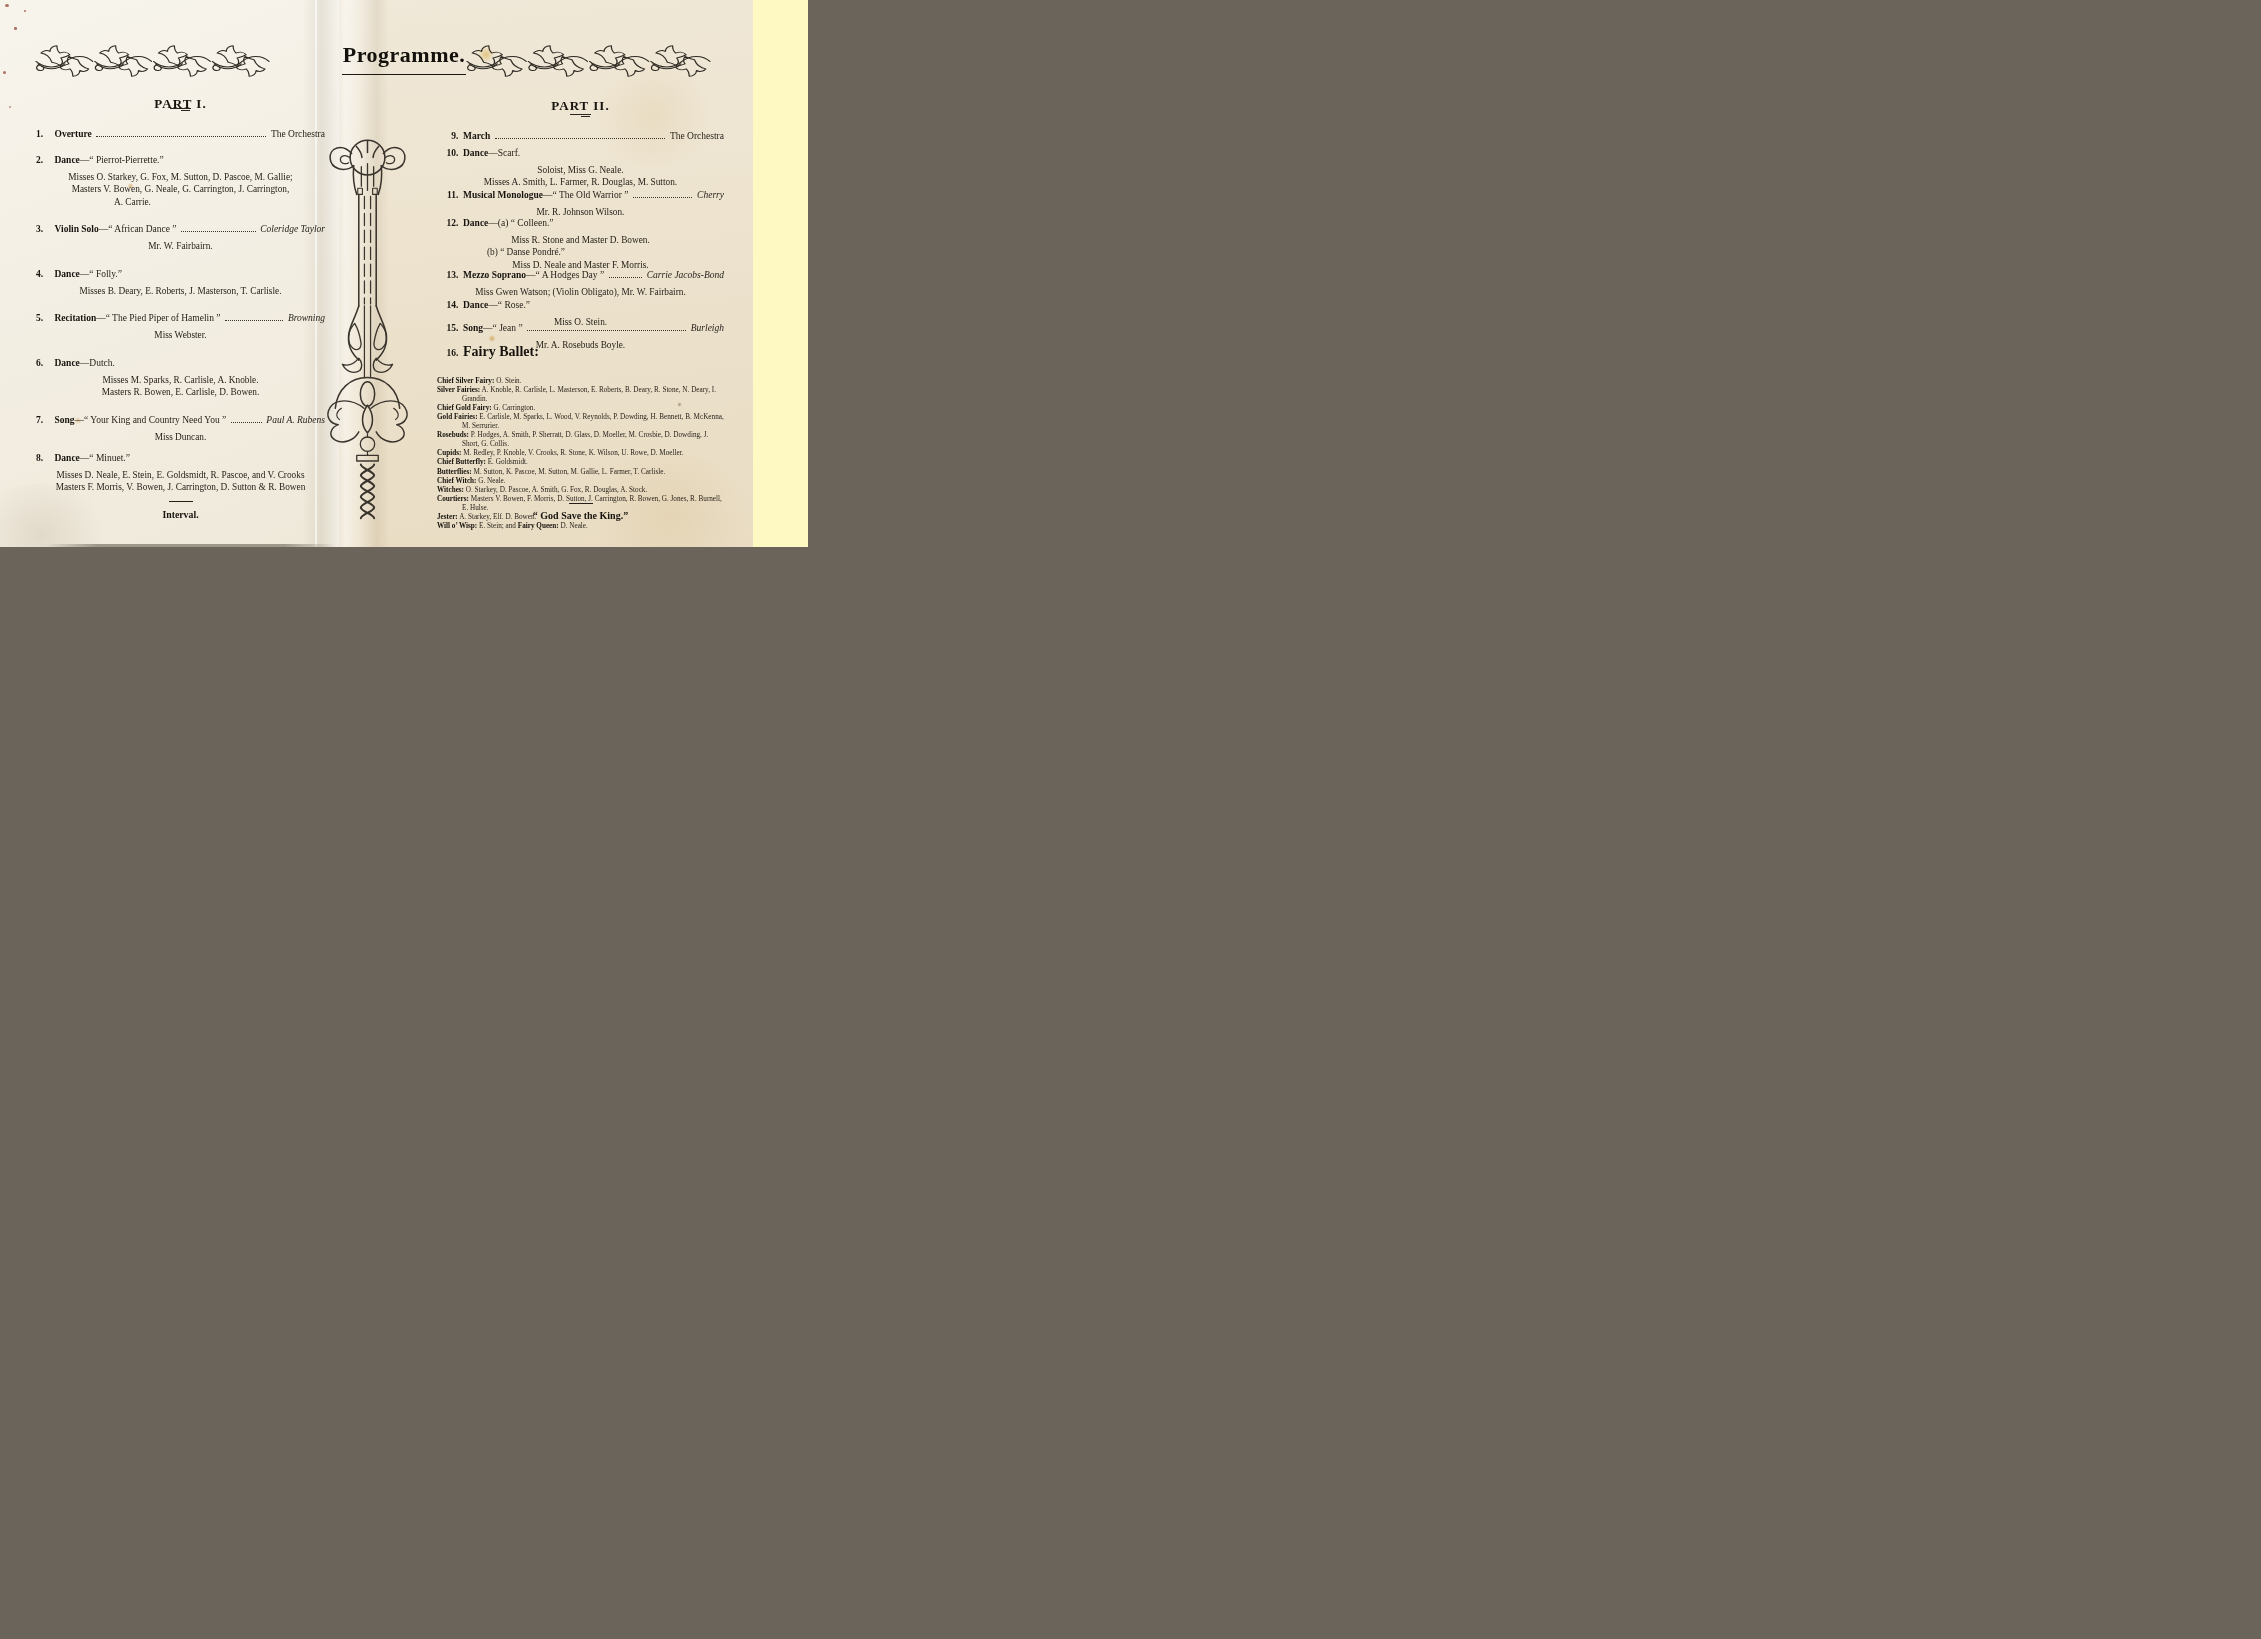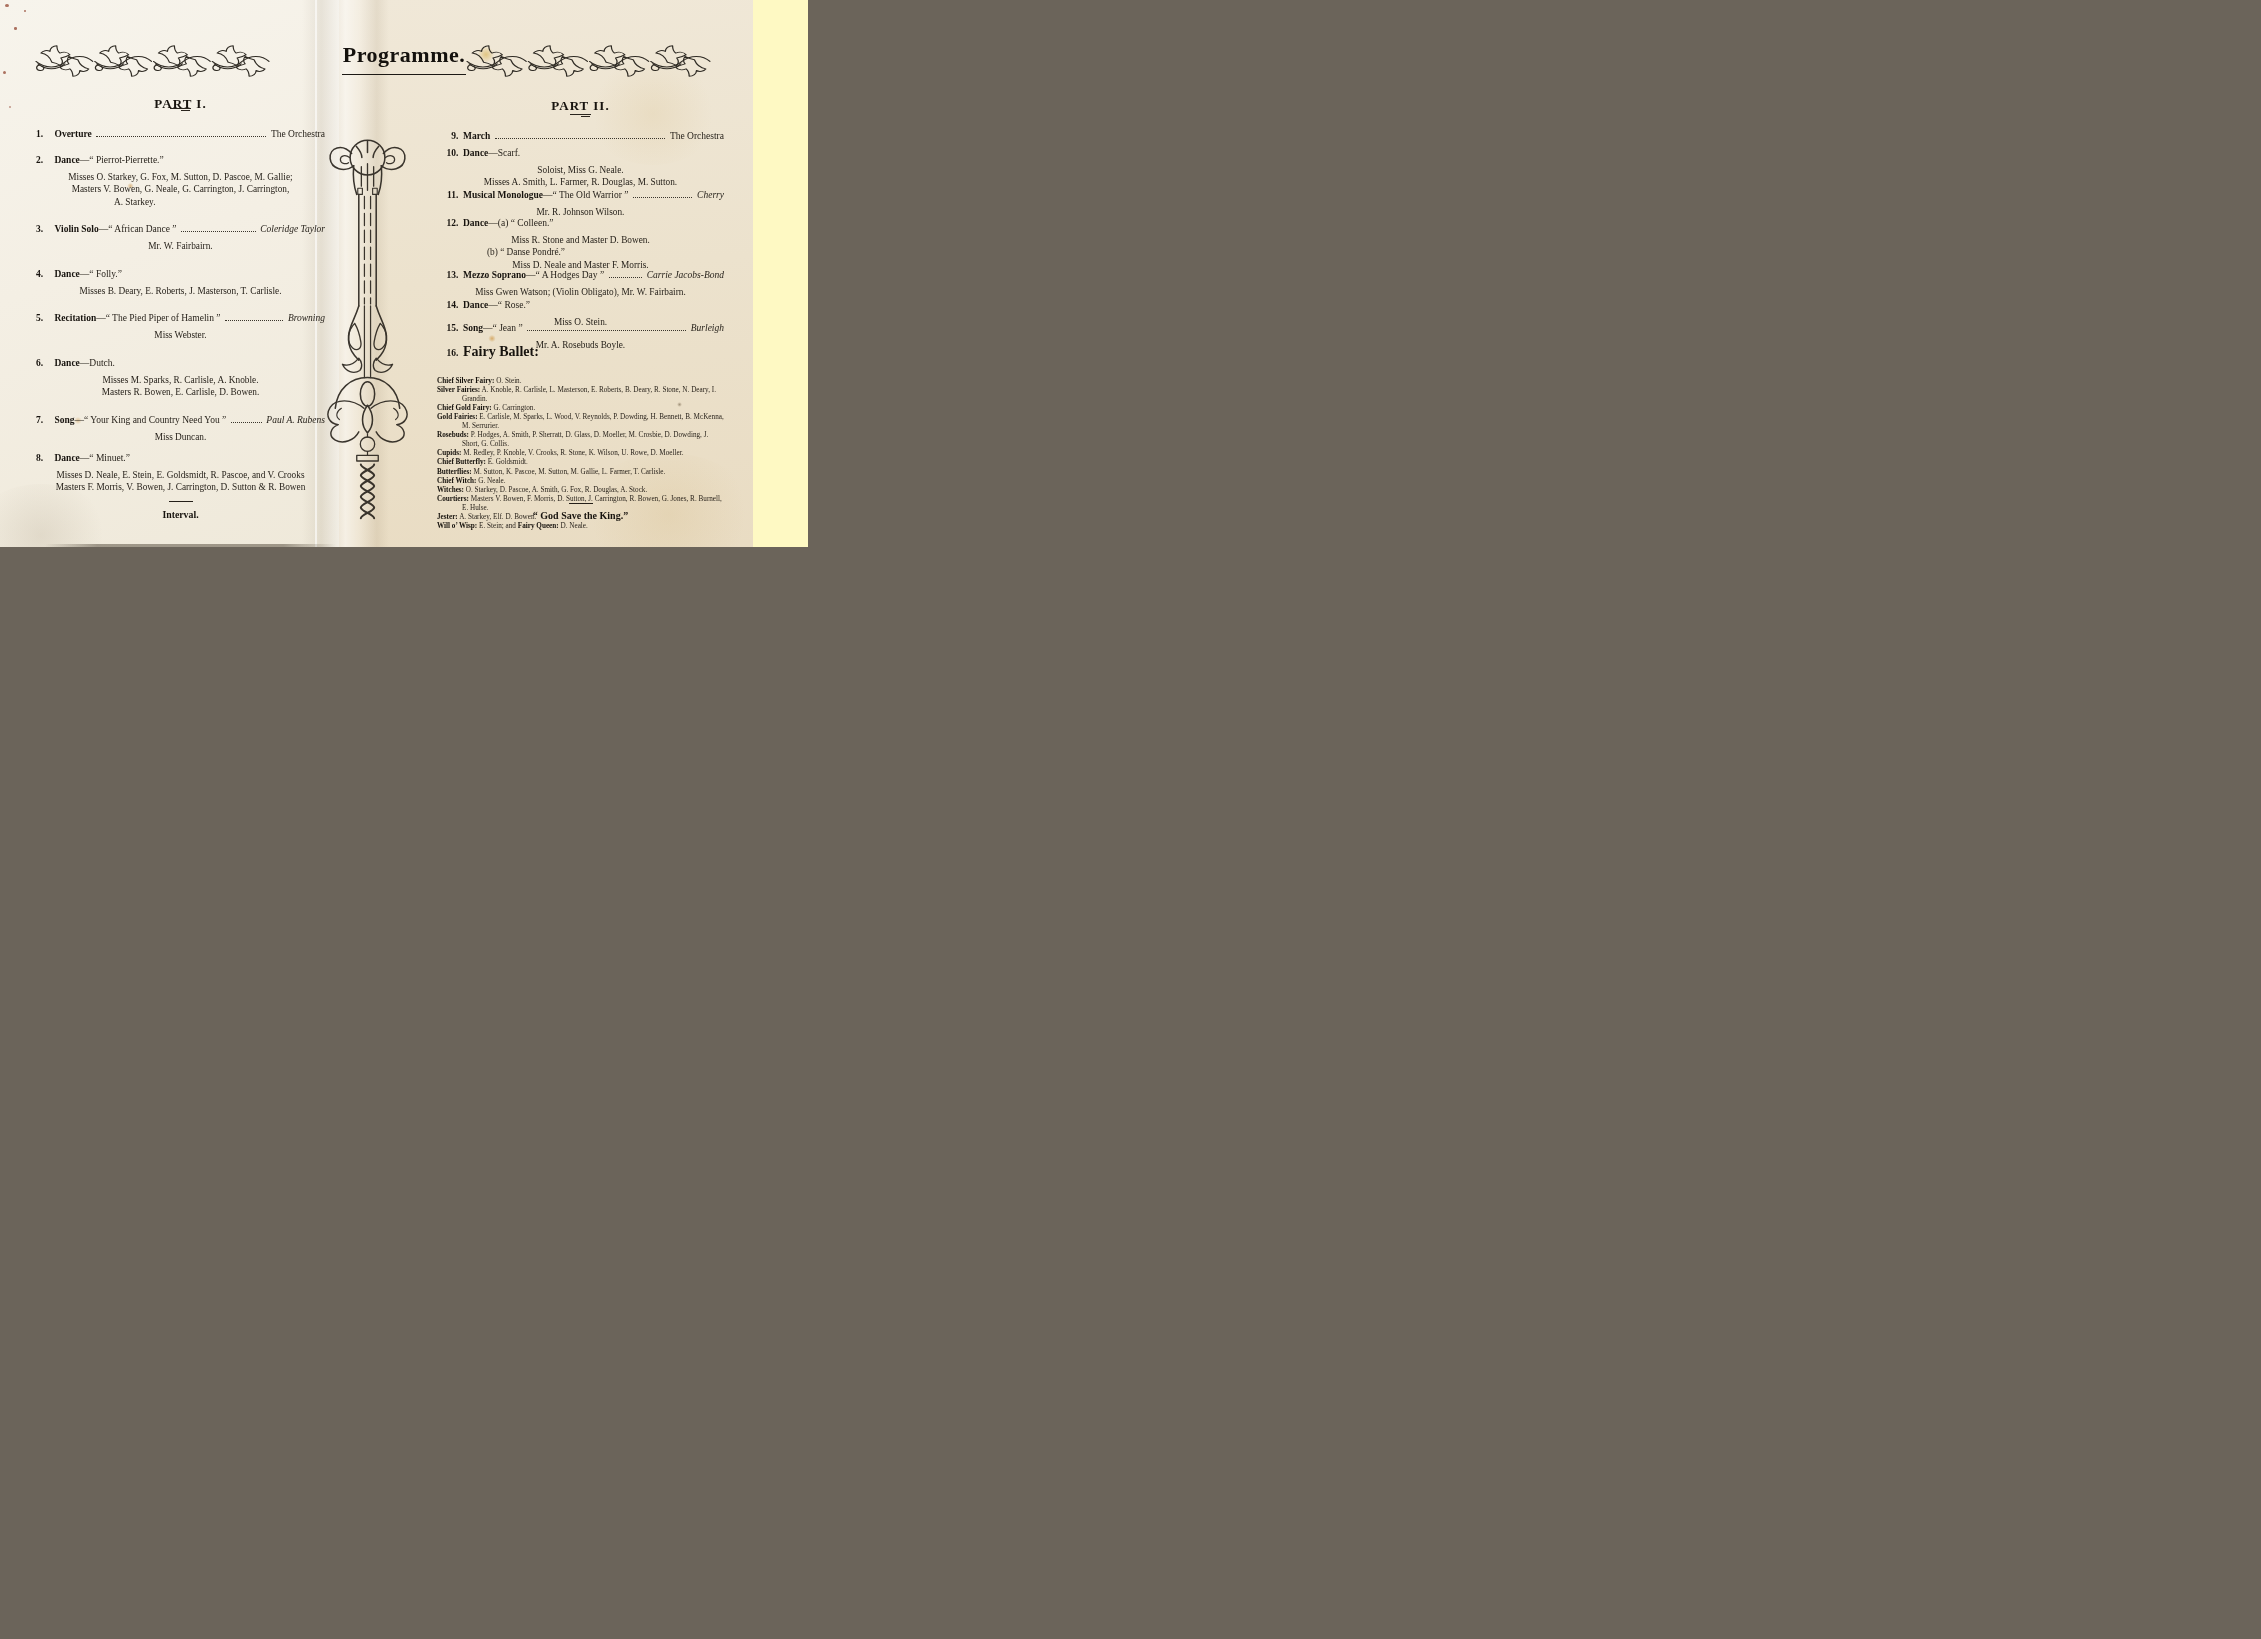--- a/index.html
+++ b/index.html
@@ -178,21 +178,21 @@
             <span class="credit">The Orchestra</span>
           </div>
         </div>
         <div class="item left" style="top: 154px;">
           <div class="line">
             <span class="num">2.</span>
             <span class="txt"><span class="label">Dance</span><span class="rest">—“ Pierrot-Pierrette.”</span></span>
           </div>
           <div class="sub center">Misses O. Starkey, G. Fox, M. Sutton, D. Pascoe, M. Gallie;</div>
           <div class="sub center">Masters V. Bowen, G. Neale, G. Carrington, J. Carrington,</div>
-          <div class="sub indent-left">A. Starkey.</div>
+          <div class="sub indent-left">A. Carrie.</div>
         </div>
         <div class="item left" style="top: 223px;">
           <div class="line">
             <span class="num">3.</span>
             <span class="txt"><span class="label">Violin Solo</span><span class="rest">—“ African Dance ”</span></span>
             <span class="leader"></span>
             <span class="credit it">Coleridge Taylor</span>
           </div>
           <div class="sub center">Mr. W. Fairbairn.</div>
         </div>

